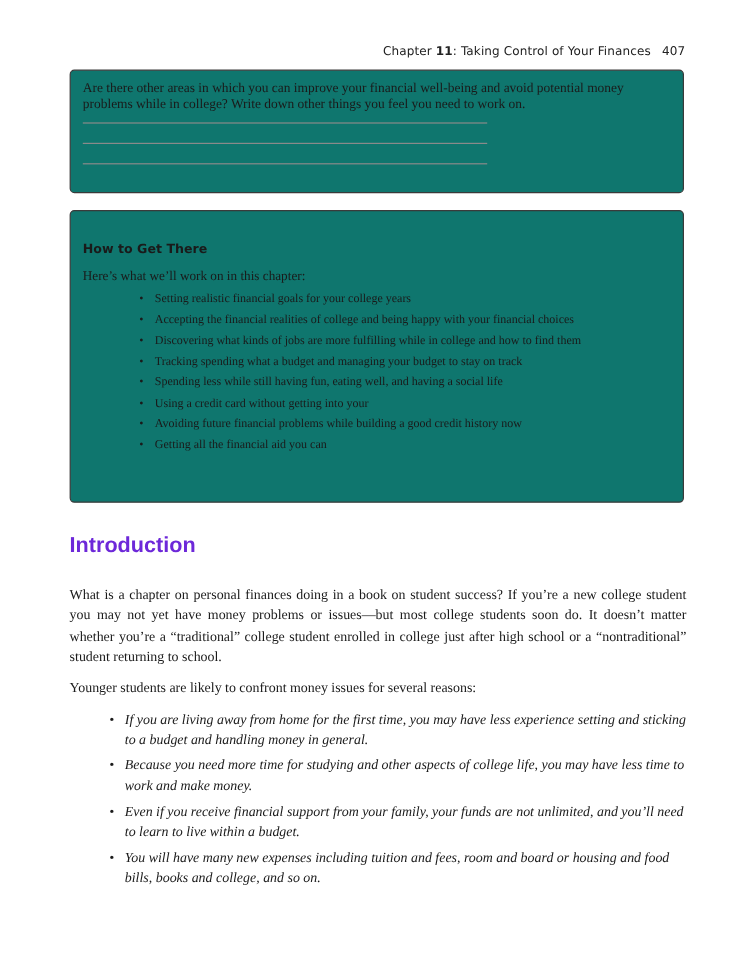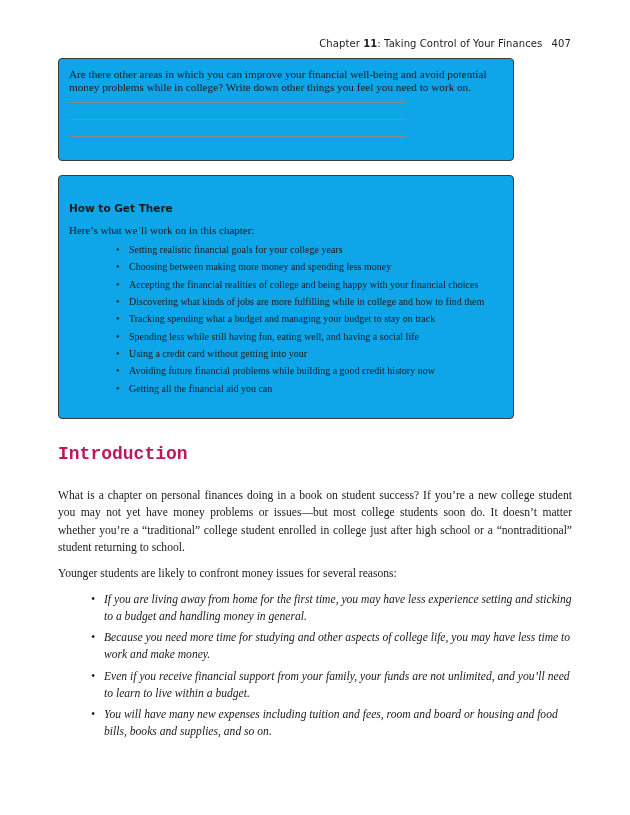--- a/index.html
+++ b/index.html
@@ -4,39 +4,39 @@
 <style>
   html, body { margin: 0; padding: 0; background: #ffffff; }
   body { width: 630px; height: 815px; position: relative; overflow: hidden; color: #1a1a1a; }
   .running-head {
     position: absolute; top: 38px; right: 59px;
     font-family: "DejaVu Sans", sans-serif; font-size: 10px; color: #222;
     letter-spacing: 0.1px;
   }
   .running-head .num { margin-left: 6px; }
   .box {
-    position: absolute; left: 58px; width: 456px;
-    background: #0ea5e9; border: 1.3px solid #3a3a3a; border-radius: 4px;
+    position: absolute; left: 58px; width: 512px;
+    background: #0f766e; border: 1.3px solid #3a3a3a; border-radius: 4px;
     box-sizing: border-box;
   }
   .box1 { top: 58px; height: 103px; padding: 9px 10px 0 10px; }
   .box2 { top: 175px; height: 244px; padding: 26px 10px 0 10px; }
   .serif { font-family: "Liberation Serif", serif; }
   .box1 p { margin: 0; font-size: 11.2px; line-height: 13px; }
   .write-line { height: 0; border-top: 1px solid #8a8a8a; width: 337px; margin-left: 0; }
   .box2 h4 {
     margin: 0 0 10px 0; font-family: "DejaVu Sans", sans-serif; font-size: 10.5px; font-weight: bold;
   }
   .box2 .lead { margin: 0 0 8px 0; font-size: 11px; }
   .box2 ul { list-style: none; margin: 0; padding: 0 0 0 47px; }
   .box2 li { font-size: 10px; line-height: 12px; margin-bottom: 5.35px; position: relative; padding-left: 13px; }
   .box2 li::before, .intro-list li::before { content: "•"; position: absolute; left: 0; top: 0; }
   h2.intro {
     position: absolute; top: 444px; left: 58px; margin: 0;
-    font-family: Liberation Mono, monospace; font-size: 18px; font-weight: bold; color: #be185d;
+    font-family: Liberation Sans, sans-serif; font-size: 18px; font-weight: bold; color: #6d28d9;
   }
   .para {
     position: absolute; left: 58px; width: 514px; margin: 0;
     font-size: 11.6px; line-height: 17.3px; text-align: justify;
   }
   .p1 { top: 487px; }
   .p2 { top: 565px; }
   .intro-list { position: absolute; top: 591px; left: 91px; width: 481px; list-style: none; margin: 0; padding: 0; }
   .intro-list li { position: relative; padding-left: 13px; font-size: 11.6px; line-height: 17px; margin-bottom: 4.4px; font-style: italic; }
 </style>
@@ -54,34 +54,33 @@
   <div class="write-line" style="margin-top:8px;"></div>
   <div class="write-line" style="margin-top:16px;"></div>
   <div class="write-line" style="margin-top:16px;"></div>
 </div>
 
 <div class="box box2">
   <h4>How to Get There</h4>
   <p class="lead serif">Here’s what we’ll work on in this chapter:</p>
   <ul class="serif">
     <li>Setting realistic financial goals for your college years</li>
-    <li>Choosing between making more money and spending less money</li>
     <li>Accepting the financial realities of college and being happy with your financial choices</li>
     <li>Discovering what kinds of jobs are more fulfilling while in college and how to find them</li>
     <li>Tracking spending what a budget and managing your budget to stay on track</li>
     <li>Spending less while still having fun, eating well, and having a social life</li>
     <li>Using a credit card without getting into your</li>
     <li>Avoiding future financial problems while building a good credit history now</li>
     <li>Getting all the financial aid you can</li>
   </ul>
 </div>
 
 <h2 class="intro">Introduction</h2>
 
 <p class="para p1 serif">What is a chapter on personal finances doing in a book on student success? If you’re a new college student you may not yet have money problems or issues—but most college students soon do. It doesn’t matter whether you’re a “traditional” college student enrolled in college just after high school or a “nontraditional” student returning to school.</p>
 <p class="para p2 serif">Younger students are likely to confront money issues for several reasons:</p>
 
 <ul class="intro-list serif">
   <li>If you are living away from home for the first time, you may have less experience setting and sticking to a budget and handling money in general.</li>
   <li>Because you need more time for studying and other aspects of college life, you may have less time to work and make money.</li>
   <li>Even if you receive financial support from your family, your funds are not unlimited, and you’ll need to learn to live within a budget.</li>
-  <li>You will have many new expenses including tuition and fees, room and board or housing and food bills, books and supplies, and so on.</li>
+  <li>You will have many new expenses including tuition and fees, room and board or housing and food bills, books and college, and so on.</li>
 </ul>
 
 </body></html>

